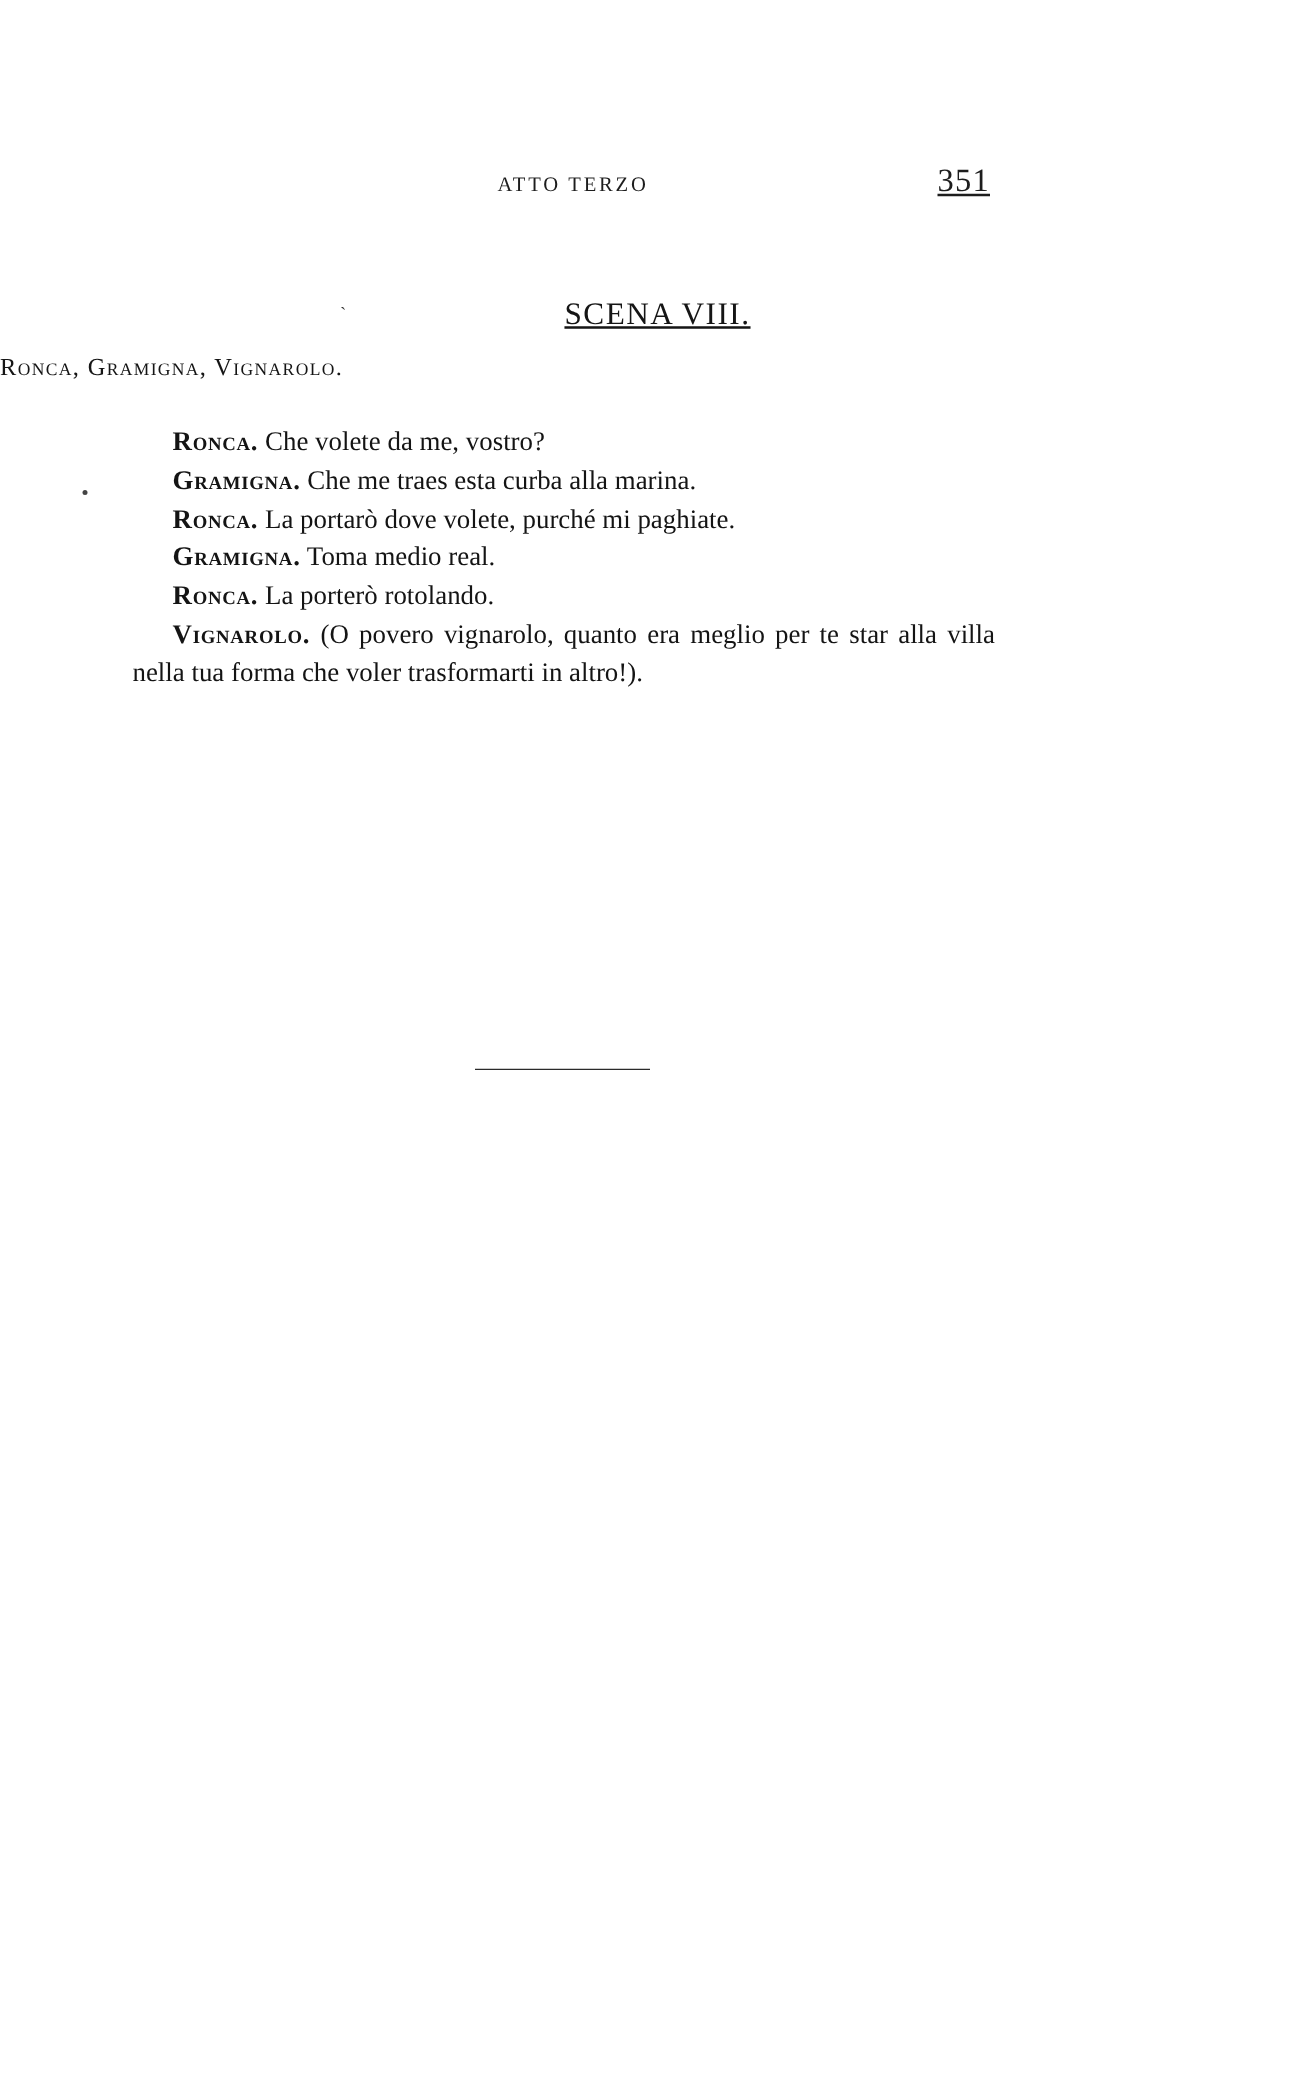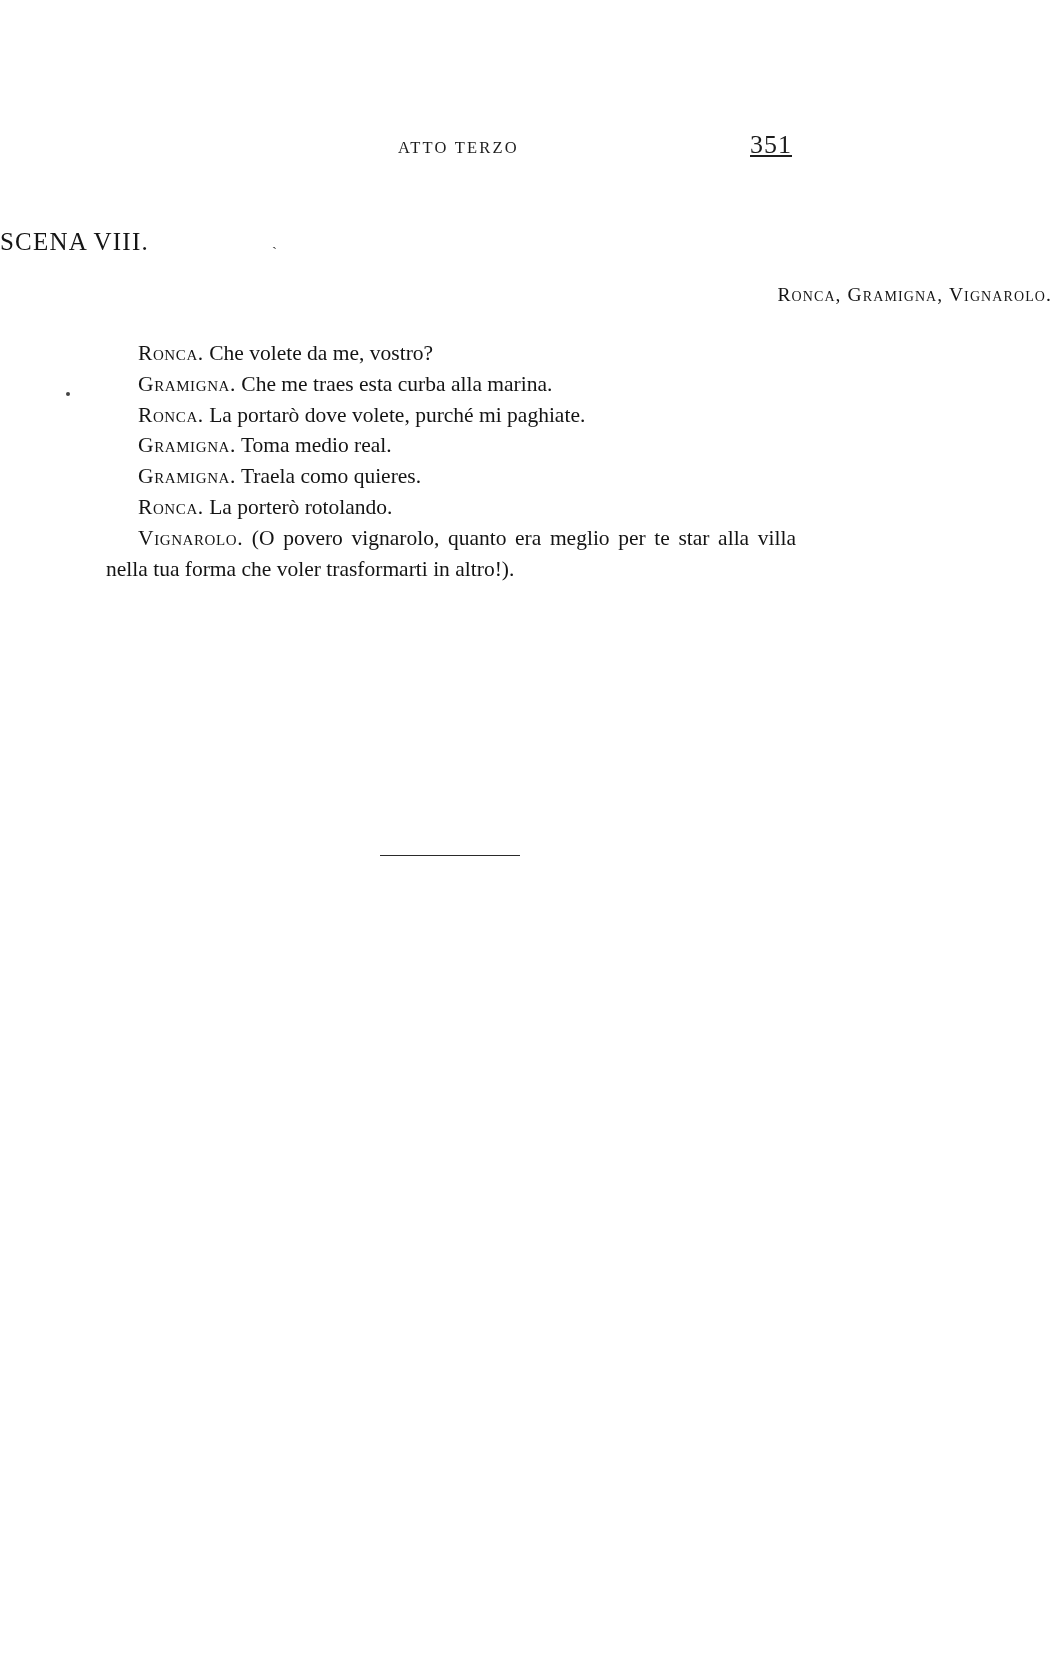--- a/index.html
+++ b/index.html
@@ -43,43 +43,45 @@
     top: -8px;
     font-size: 26px;
     letter-spacing: 1px;
     color: #1d1d1d;
     text-decoration: underline;
   }
 
   
   .scene-title {
     position: absolute;
-    top: 228px;
+    top: 238px;
     left: 0;
     width: 1052px;
+    text-align: center;
     font-size: 25px;
     letter-spacing: 1.2px;
     color: #151515;
+    text-decoration: underline;
   }
   .scene-tick {
     position: absolute;
     top: 248px;
     left: 272px;
     width: 8px;
     height: 8px;
     color: #333;
     font-size: 15px;
     line-height: 8px;
   }
   .scene-cast {
     position: absolute;
     top: 284px;
     left: 0;
     width: 1052px;
-    text-align: right;
+    text-align: left;
     font-size: 19.5px;
     letter-spacing: 1.1px;
     font-variant: small-caps;
     color: #151515;
   }
 
   
   .body {
     position: absolute;
     top: 338px;
@@ -91,20 +93,21 @@
     color: #141414;
   }
   .line {
     text-indent: 32px;
     margin: 0;
     padding: 0;
   }
   .speaker {
     font-variant: small-caps;
     letter-spacing: 0.6px;
+    font-weight: bold;
   }
   .margin-dot {
     position: absolute;
     top: 392px;
     left: 66px;
     width: 4px;
     height: 4px;
     background: #444;
     border-radius: 50%;
   }
@@ -142,23 +145,20 @@
     <p class="line">
       <span class="speaker">Gramigna.</span><span> Che me traes esta curba alla marina.</span>
     </p>
     <p class="line">
       <span class="speaker">Ronca.</span><span> La portarò dove volete, purché mi paghiate.</span>
     </p>
     <p class="line">
       <span class="speaker">Gramigna.</span><span> Toma medio real.</span>
     </p>
     <p class="line">
-      <span class="speaker">Gramigna.</span><span> Traela como quieres.</span>
-    </p>
-    <p class="line">
       <span class="speaker">Ronca.</span><span> La porterò rotolando.</span>
     </p>
     <p class="line">
       <span class="speaker">Vignarolo.</span><span> (O povero vignarolo, quanto era meglio per te star alla villa nella tua forma che voler trasformarti in altro!).</span>
     </p>
   </div>
 
   <div class="rule"></div>
 
 </div>

